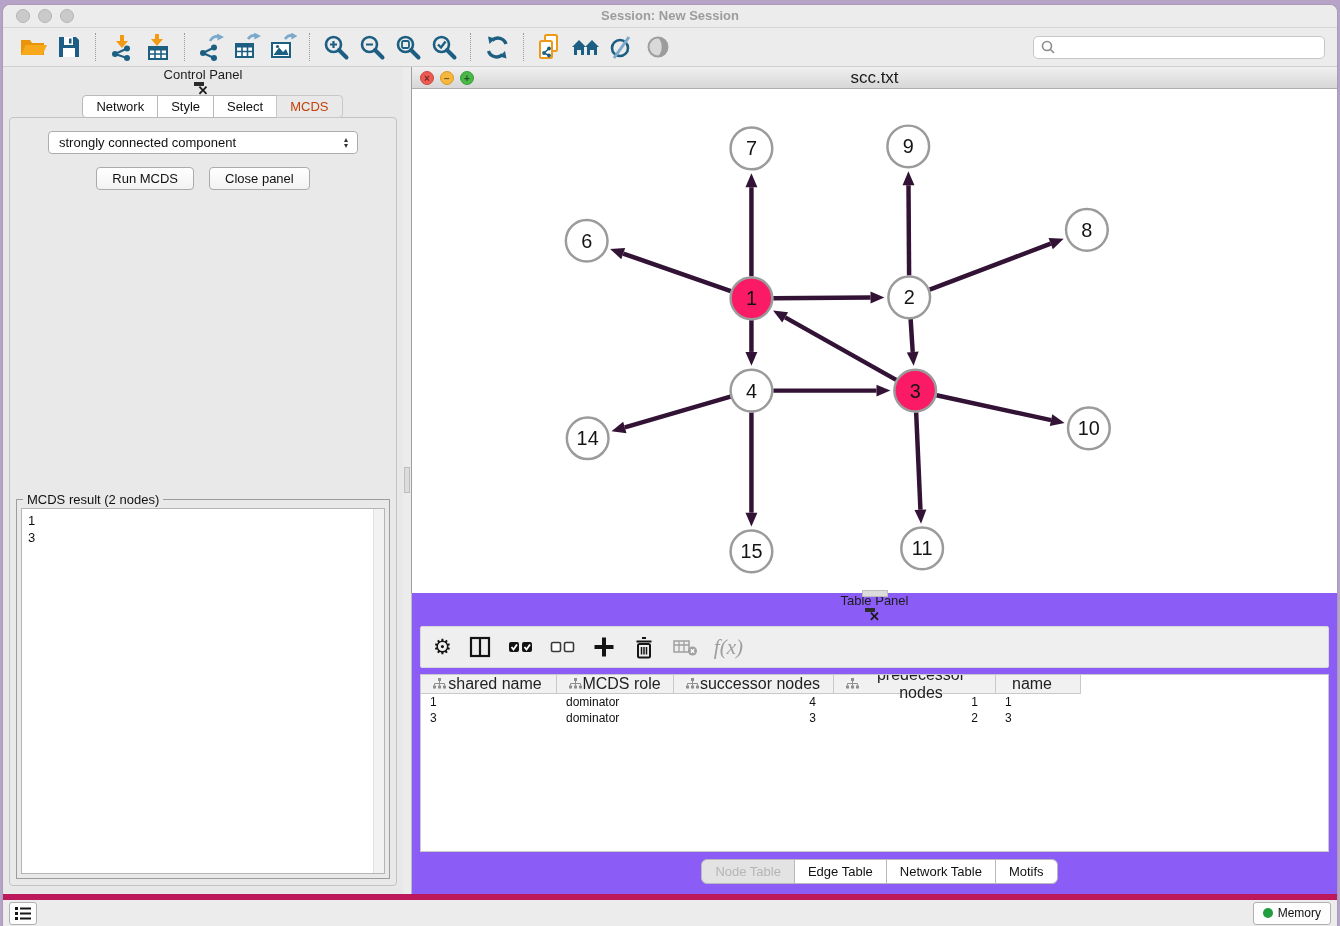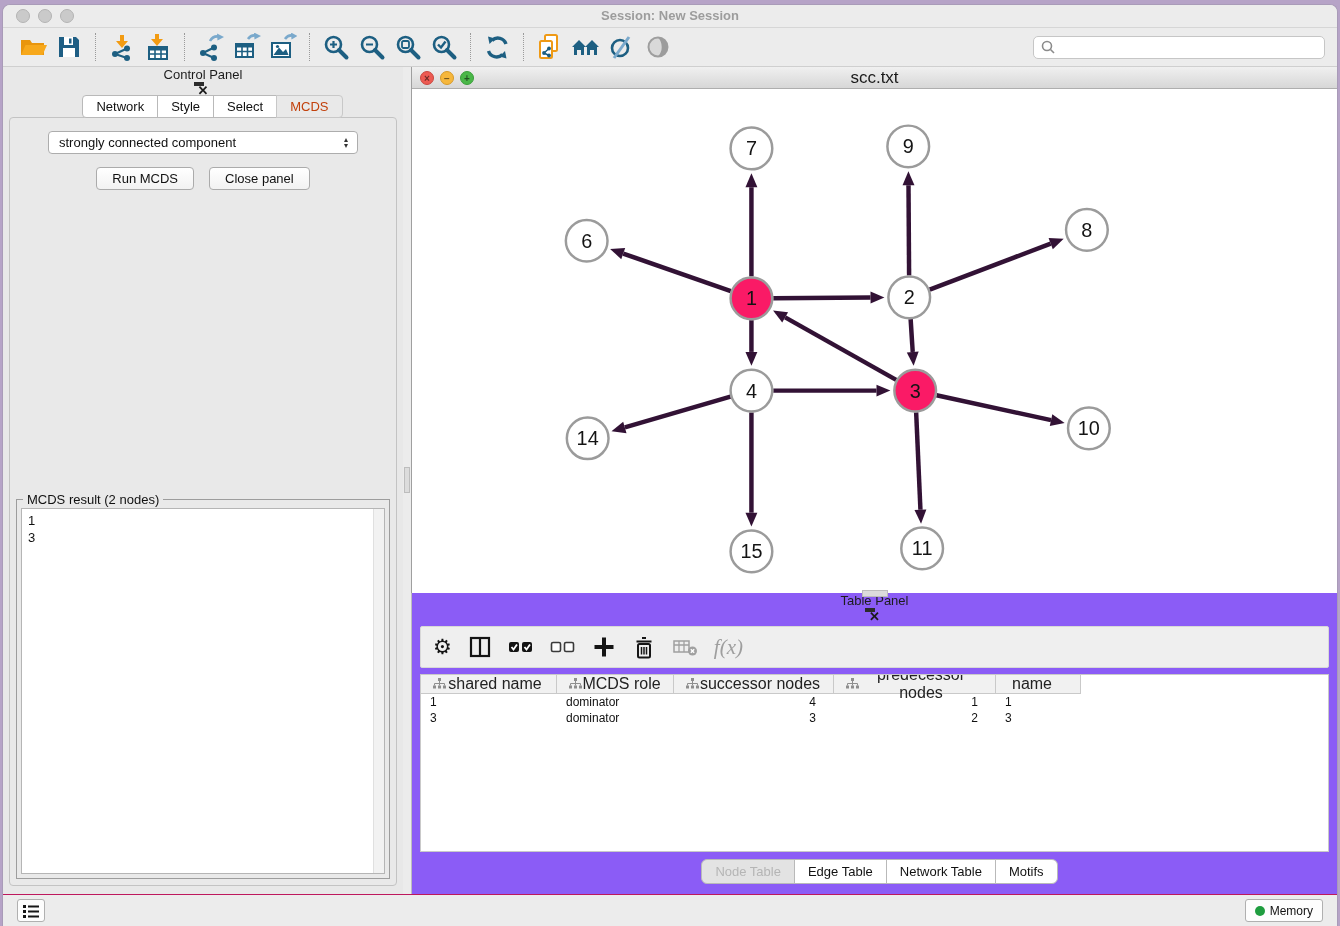--- a/index.html
+++ b/index.html
@@ -93,21 +93,21 @@
   .th svg { margin-left:6px; flex:none; }
   .tr { display:flex; height:16px; align-items:center; }
   .td { font-size:12px; color:#111; overflow:hidden; white-space:nowrap; }
   .bt-tabs { flex:1; display:flex; justify-content:center; align-items:center; padding-bottom:4px; }
   .bt-tab { font-size:13px; padding:4px 13px; background:#fff; border:1px solid #b9b9b9; margin-left:-1px; color:#111; }
   .bt-tab:first-child { border-radius:6px 0 0 6px;margin-left:10px; }
   .bt-tab:last-child { border-radius:0 6px 6px 0; }
   .bt-tab.active { background:#e3e3e3; color:#b5b5b5; }
 
   
-  .statusbar { height:32px; background:#ececec; border-top:1px solid #be185d; display:flex; align-items:center; padding:0 14px; }
+  .statusbar { height:32px; background:#ececec; border-top:6px solid #be185d; display:flex; align-items:center; padding:0 6px; }
   .sq-btn { width:28px; height:23px; background:#fdfdfd; border:1px solid #b0b0b0; border-radius:3px;
     display:flex; align-items:center; justify-content:center; }
   .mem-btn { margin-left:auto; height:23px; background:#fdfdfd; border:1px solid #b0b0b0; border-radius:3px;
     display:flex; align-items:center; gap:5px; padding:0 9px; font-size:12px; color:#111; }
   .mem-dot { width:10px; height:10px; border-radius:50%; background:#1f9d3f; }
 </style>
 </head>
 <body>
 
 <div class="app-window">

